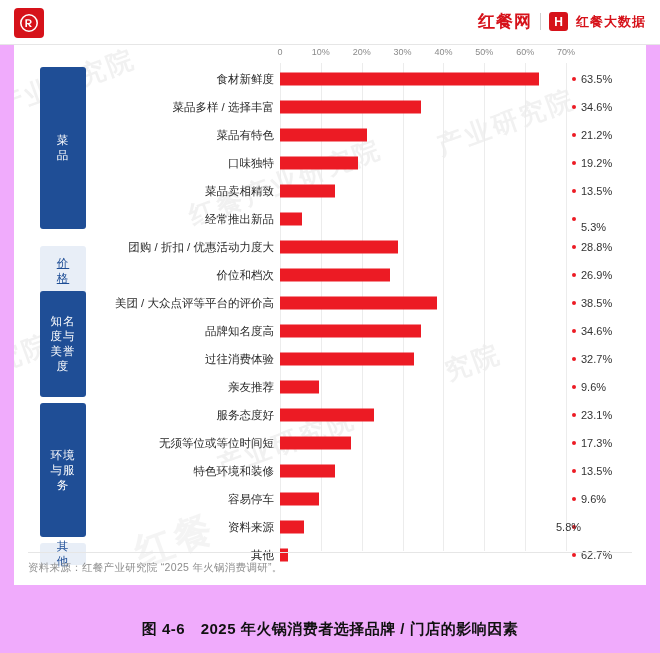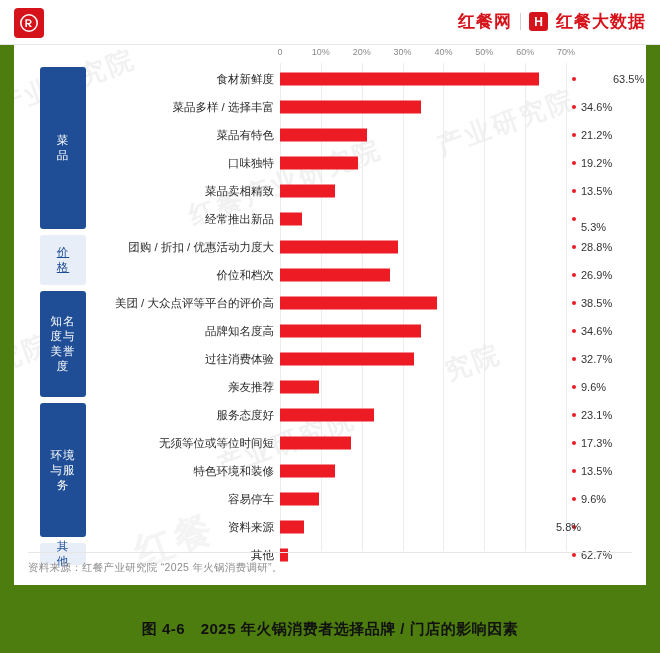--- a/index.html
+++ b/index.html
@@ -10,21 +10,21 @@
     width: 660px;
     height: 653px;
     background: #ffffff;
     font-family: "Liberation Sans", sans-serif;
     overflow: hidden;
   }
   .page {
     position: relative;
     width: 660px;
     height: 653px;
-    background: #4d7c0f;
+    background: #f0abfc;
   }
 
   
   .header {
     position: relative;
     height: 44px;
     background: #ffffff;
     border-bottom: 1px solid #e6e6e6;
   }
   .logo-badge {
@@ -66,21 +66,21 @@
     border-radius: 3px;
     color: #fff;
     font-size: 12px;
     font-weight: bold;
     display: flex;
     align-items: center;
     justify-content: center;
   }
   .brand-bigdata {
     color: #d6121a;
-    font-size: 17px;
+    font-size: 13px;
     font-weight: bold;
     letter-spacing: 1px;
   }
 
   
   .chart-card {
     position: relative;
     margin: 0 14px;
     height: 540px;
     background: #ffffff;
@@ -280,37 +280,37 @@
         <div class="gridline" style="left: 306.857px;"></div>
         <div class="gridline" style="left: 347.714px;"></div>
         <div class="gridline" style="left: 388.571px;"></div>
         <div class="gridline" style="left: 429.429px;"></div>
         <div class="gridline" style="left: 470.286px;"></div>
         <div class="gridline" style="left: 511.143px;"></div>
         <div class="gridline" style="left: 552px;"></div>
         <div class="group-block" style="top: 4px; height: 162px;">
           <div class="group-inner">菜品</div>
         </div>
-        <div class="group-block light" style="top: 172px; height: 50px; text-decoration: underline;">
+        <div class="group-block light" style="top: 183px; height: 50px; text-decoration: underline;">
           <div class="group-inner">价格</div>
         </div>
         <div class="group-block" style="top: 228px; height: 106px;">
           <div class="group-inner wide">知名度与美誉度</div>
         </div>
         <div class="group-block" style="top: 340px; height: 134px;">
           <div class="group-inner wide">环境与服务</div>
         </div>
         <div class="group-block light" style="top: 480px; height: 22px;">
           <div class="group-inner">其他</div>
         </div>
         <div class="bar-row" style="top: 2px;">
           <div class="bar-label" style="right: 366px;">食材新鲜度</div>
           <div class="bar-fill" style="left: 266px; width: 259.443px; background: rgb(236, 27, 36);"></div>
           <div class="dot" style="left: 560px;"></div>
-          <div class="bar-value" style="left: 567px; margin-left: 32px;">63.5%</div>
+          <div class="bar-value" style="left: 567px;">63.5%</div>
         </div>
         <div class="bar-row" style="top: 30px;">
           <div class="bar-label" style="right: 366px;">菜品多样 / 选择丰富</div>
           <div class="bar-fill" style="left: 266px; width: 141.366px; background: rgb(236, 27, 36);"></div>
           <div class="dot" style="left: 560px;"></div>
           <div class="bar-value" style="left: 567px;">34.6%</div>
         </div>
         <div class="bar-row" style="top: 58px;">
           <div class="bar-label" style="right: 366px;">菜品有特色</div>
           <div class="bar-fill" style="left: 266px; width: 86.6171px; background: rgb(236, 27, 36);"></div>

